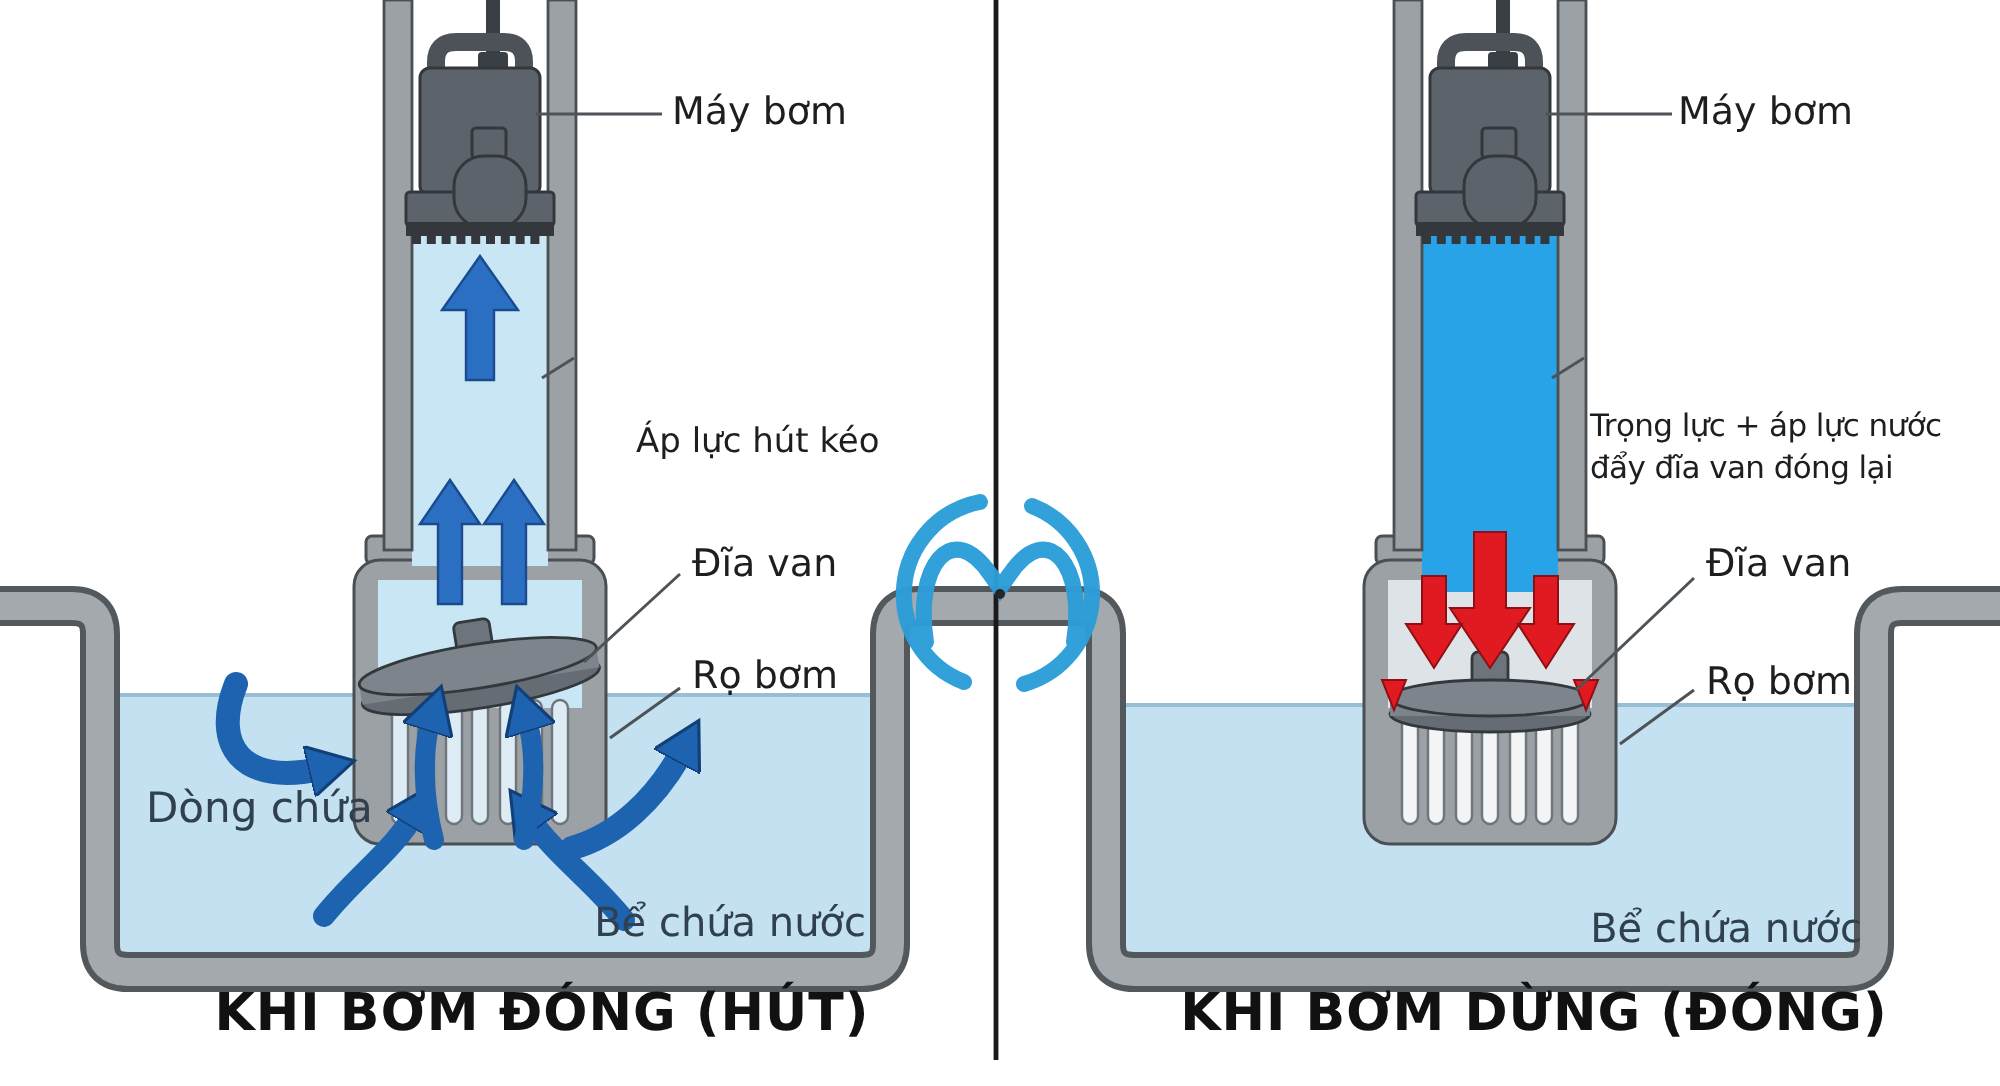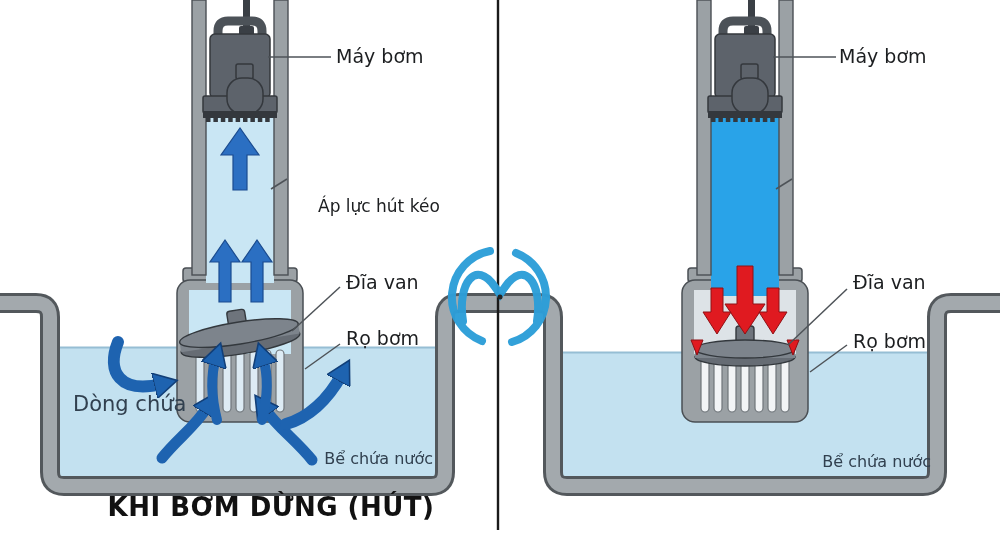--- a/index.html
+++ b/index.html
@@ -6,21 +6,21 @@
   .stage{
     position:relative;width:1000px;height:530px;overflow:hidden;background:#ffffff;
     font-family:"DejaVu Sans","Liberation Sans",sans-serif;
   }
   .stage svg.diagram{position:absolute;left:0;top:0;}
   .lbl{position:absolute;color:#1c1e20;font-size:19px;white-space:nowrap;}
   .note{position:absolute;color:#1c1e20;line-height:1.35;white-space:nowrap;}
   .note .ln{display:block;}
   .note-left{font-size:17px;}
   .note-right{font-size:15.5px;letter-spacing:-0.3px;}
-  .water-lbl{position:absolute;color:#31404f;font-size:16px;white-space:nowrap;}
+  .water-lbl{position:absolute;color:#31404f;font-size:20px;white-space:nowrap;}
   .caption{
     position:absolute;transform:translateX(-50%);color:#111111;
     font-size:26px;font-weight:bold;letter-spacing:.5px;white-space:nowrap;
   }
 </style>
 </head>
 <body>
 
 <div class="stage">
 
@@ -187,29 +187,34 @@
       <path d="M -10 -46 A 47 47 0 0 0 -18 44"></path>
       <path d="M 16 -44 A 47 47 0 0 1 12 45"></path>
       <path d="M -37 24 C -43 -14 -24 -38 -5 -10 L 0 -3 L 5 -10 C 24 -38 43 -14 37 24"></path>
       <circle cx="0" cy="0" r="2.5" fill="#222" stroke="none"></circle>
     </g>
   </svg>
 
   <div class="lbl" style="left:336px;top:45px;">Máy bơm</div>
   <div class="lbl" style="left:839px;top:45px;">Máy bơm</div>
 
-  <div class="note note-left" style="left:318px;top:195px;">
+  <div class="note note-left" style="left:318px;top:210px;">
     <span class="ln">Áp lực hút kéo</span>
   </div>
+  <div class="note note-right" style="left:795px;top:203px;">
+    <span class="ln">Trọng lực + áp lực nước</span>
+    <span class="ln">đẩy đĩa van đóng lại</span>
+  </div>
 
   <div class="lbl" style="left:346px;top:271px;">Đĩa van</div>
   <div class="lbl" style="left:853px;top:271px;">Đĩa van</div>
 
   <div class="lbl" style="left:346px;top:327px;">Rọ bơm</div>
   <div class="lbl" style="left:853px;top:330px;">Rọ bơm</div>
 
   <div class="water-lbl" style="left:73px;top:392px;font-size:21px;">Dòng chứa</div>
 
   <div class="water-lbl" style="right:567px;top:449px;">Bể chứa nước</div>
   <div class="water-lbl" style="right:69px;top:452px;">Bể chứa nước</div>
 
-  <div class="caption" style="left:271px;top:492px;">KHI BƠM DỪNG (HÚT)</div>
+  <div class="caption" style="left:271px;top:492px;">KHI BƠM ĐÓNG (HÚT)</div>
+  <div class="caption" style="left:767px;top:492px;">KHI BƠM DỪNG (ĐÓNG)</div>
 </div>
 
 </body></html>

